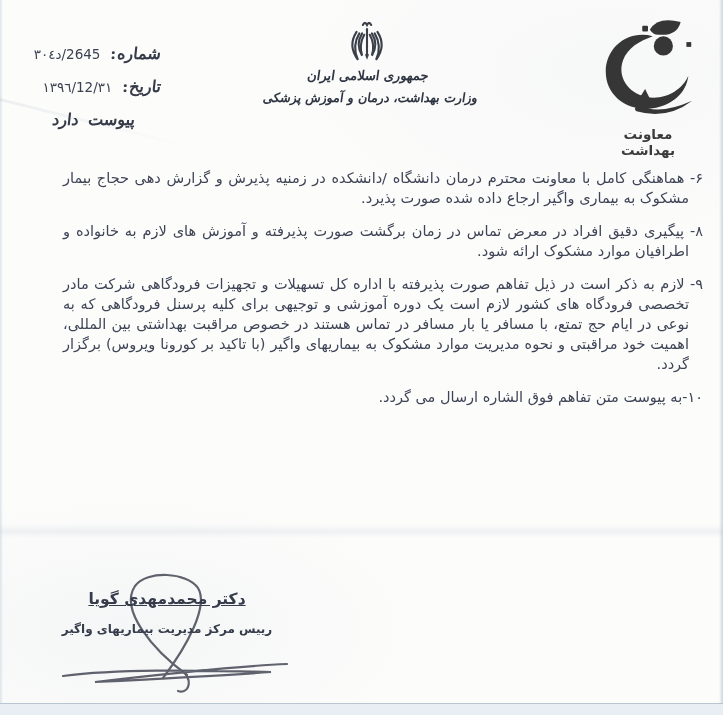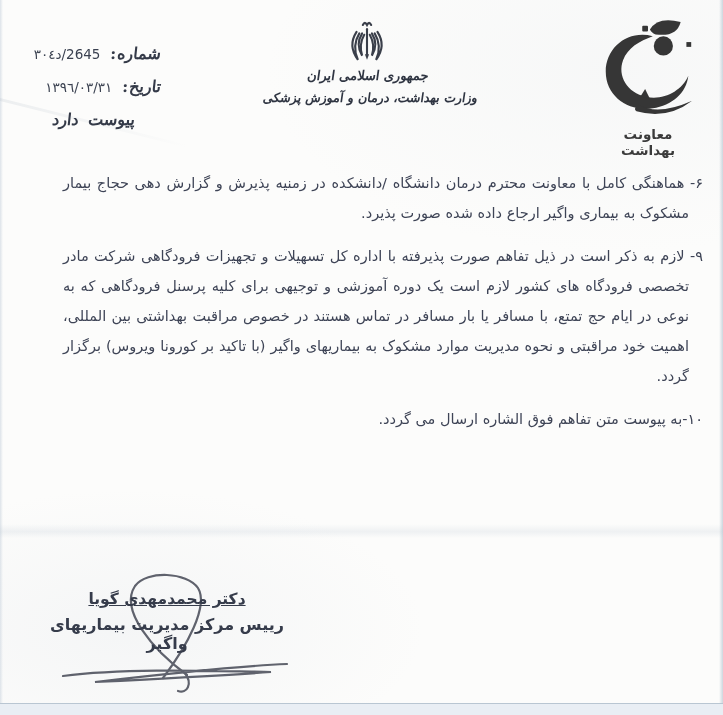--- a/index.html
+++ b/index.html
@@ -44,50 +44,50 @@
     font-size:13px; color:#2f3542; transform:skewX(6deg); margin-bottom:7px; }
   .lh-line2 { font-family:"DejaVu Serif", serif; font-weight:bold; font-style:italic;
     font-size:12.5px; color:#2f3542; transform:skewX(6deg); white-space:nowrap; }
 
   
   .logo { position:absolute; left:596px; top:16px; width:104px; text-align:center; }
   .logo-caption { margin-top:2px; font-size:13.5px; font-weight:bold; color:#3b3b3b; direction:rtl; }
 
   
   .body-text { position:absolute; top:168px; left:63px; right:20px;
-    direction:rtl; text-align:justify; font-size:14.5px; line-height:30px; color:#3e4456; }
+    direction:rtl; text-align:justify; font-size:14.5px; line-height:20px; color:#3e4456; }
   .para { margin:0 0 13px 0; text-indent:-14px; padding-right:14px; }
   .para-last { }
 
   
   .sig-block { position:absolute; left:42px; top:590px; width:250px; text-align:center;
     direction:rtl; z-index:2; }
   .sig-name { font-size:15.5px; font-weight:bold; color:#363c4b;text-decoration:underline; }
-  .sig-title { font-size:16px; font-weight:bold; color:#363c4b; margin-top:7px; }
+  .sig-title { font-size:12px; font-weight:bold; color:#363c4b; margin-top:14px; }
   .sig-draw { position:absolute; left:35px; top:572px; z-index:1; }
 </style>
 </head>
 <body>
 
 <div class="page">
 
   <div class="scan-bottom"></div>
   <div class="scan-right"></div>
   <div class="scan-left"></div>
   <div class="crease-h"></div>
   <div class="crease-d"></div>
 
   <div class="meta">
     <div class="meta-row">
       <span class="meta-label">شماره:</span>
       <span class="meta-value ltr">٣٠٤د/2645</span>
     </div>
     <div class="meta-row">
       <span class="meta-label">تاريخ:</span>
-      <span class="meta-value ltr">١٣٩٦/٠٣/٣١</span>
+      <span class="meta-value ltr">١٣٩٦/12/٣١</span>
     </div>
     <div class="meta-row meta-attach">
       <span class="meta-label">پيوست</span>
       <span class="meta-label">دارد</span>
     </div>
   </div>
 
   <div class="letterhead">
     <svg class="emblem" width="42" height="46" viewBox="0 0 60 66">
       <g fill="none" stroke="#3a3f4a" stroke-width="3" stroke-linecap="round">
@@ -125,20 +125,21 @@
 
         <path d="M40,92 Q60,104 96,88 Q70,108 38,99 Q34,97 40,92 Z"></path>
         <path d="M47,76 L52,86 L42,84 Z"></path>
       </g>
     </svg>
     <div class="logo-caption">معاونت بهداشت</div>
   </div>
 
   <div class="body-text">
     <p class="para">۶- هماهنگی کامل با معاونت محترم درمان دانشگاه /دانشکده در زمنیه پذیرش و گزارش دهی حجاج بیمار مشکوک به بیماری واگیر ارجاع داده شده صورت پذیرد.</p>
+    <p class="para">۸- پیگیری دقیق افراد در معرض تماس در زمان برگشت صورت پذیرفته و آموزش های لازم به خانواده و اطرافیان موارد مشکوک ارائه شود.</p>
     <p class="para">۹- لازم به ذکر است در ذیل تفاهم صورت پذیرفته با اداره کل تسهیلات و تجهیزات فرودگاهی شرکت مادر تخصصی فرودگاه های کشور لازم است یک دوره آموزشی و توجیهی برای کلیه پرسنل فرودگاهی که به نوعی در ایام حج تمتع، با مسافر یا بار مسافر در تماس هستند در خصوص مراقبت بهداشتی بین المللی، اهمیت خود مراقبتی و نحوه مدیریت موارد مشکوک به بیماریهای واگیر (با تاکید بر کورونا ویروس) برگزار گردد.</p>
     <p class="para para-last">۱۰-به پیوست متن تفاهم  فوق الشاره ارسال می گردد.</p>
   </div>
 
   <div class="sig-block">
     <div class="sig-name">دکتر محمدمهدی گویا</div>
     <div class="sig-title">رییس مرکز مدیریت بیماریهای واگیر</div>
   </div>
   <svg class="sig-draw" width="270" height="135" viewBox="0 0 270 135">
     <g fill="none" stroke="#4b4e5a" stroke-width="2.2" stroke-linecap="round" opacity="0.88">

